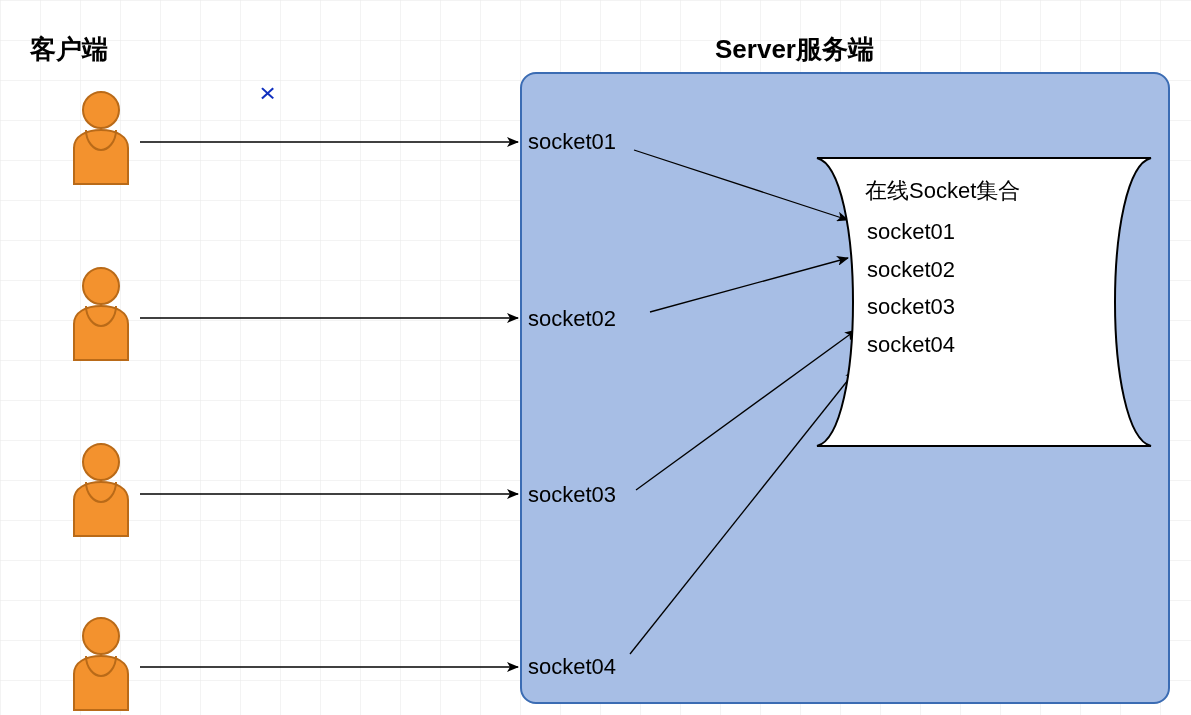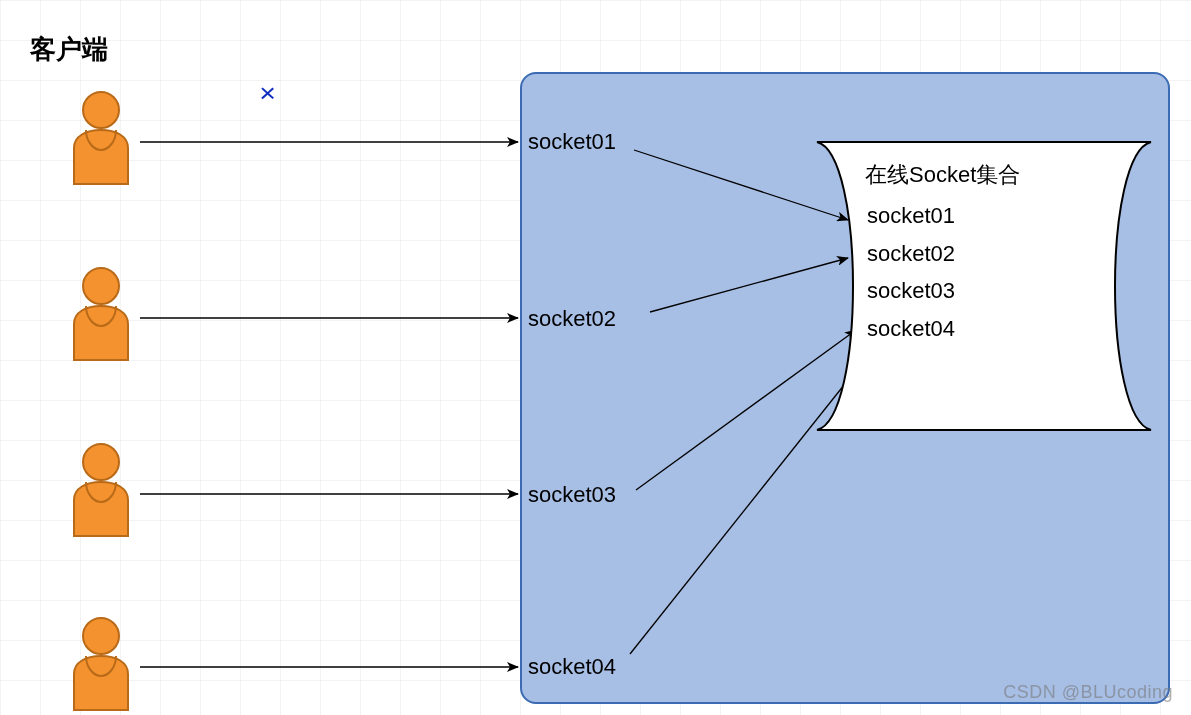--- a/index.html
+++ b/index.html
@@ -94,26 +94,27 @@
     <defs>
       <pattern id="smallGrid" width="40" height="40" patternUnits="userSpaceOnUse">
         <path d="M 40 0 L 0 0 0 40" fill="none" stroke="#E7E7E7" stroke-width="1"></path>
       </pattern>
     </defs>
     <rect width="1191" height="715" fill="url(#smallGrid)"></rect>
   </svg>
 
   <div class="label title" style="left:30px; top:32px;">客户端</div>
 
+  <div class="label title" style="left:715px; top:32px;">Server服务端</div>
 
   <div class="x-mark" style="left:260px; top:78px;">×</div>
 
   <div class="server-box" style="left:520px; top:72px; width:650px; height:632px;"></div>
 
-  <div class="parchment" style="left:815px; top:140px; width:338px; height:292px;">
+  <div class="parchment" style="left:815px; top:156px; width:338px; height:292px;">
     <svg class="parchment-body" viewBox="0 0 338 292" width="338" height="292">
       <path d="M2,2
                C 50,14 50,278 2,290
                L 336,290
                C 288,278 288,14 336,2
                Z" fill="#FFFFFF" stroke="#000000" stroke-width="2"></path>
     </svg>
     <div class="parchment-text">
       <div class="parchment-heading">在线Socket集合</div>
       <div class="parchment-item">socket01</div>
@@ -171,15 +172,14 @@
     <line x1="140" y1="318" x2="518" y2="318" stroke="#000" stroke-width="1.5" marker-end="url(#arrowhead)"></line>
     <line x1="140" y1="494" x2="518" y2="494" stroke="#000" stroke-width="1.5" marker-end="url(#arrowhead)"></line>
     <line x1="140" y1="667" x2="518" y2="667" stroke="#000" stroke-width="1.5" marker-end="url(#arrowhead)"></line>
 
     <line x1="634" y1="150" x2="848" y2="220" stroke="#000" stroke-width="1.3" marker-end="url(#arrowhead)"></line>
     <line x1="650" y1="312" x2="848" y2="258" stroke="#000" stroke-width="1.3" marker-end="url(#arrowhead)"></line>
     <line x1="636" y1="490" x2="856" y2="330" stroke="#000" stroke-width="1.3" marker-end="url(#arrowhead)"></line>
     <line x1="630" y1="654" x2="856" y2="370" stroke="#000" stroke-width="1.3" marker-end="url(#arrowhead)"></line>
   </svg>
 
-  <div class="watermark">CSDN @BLUcoding</div>
 
 </div>
 
 </body></html>

